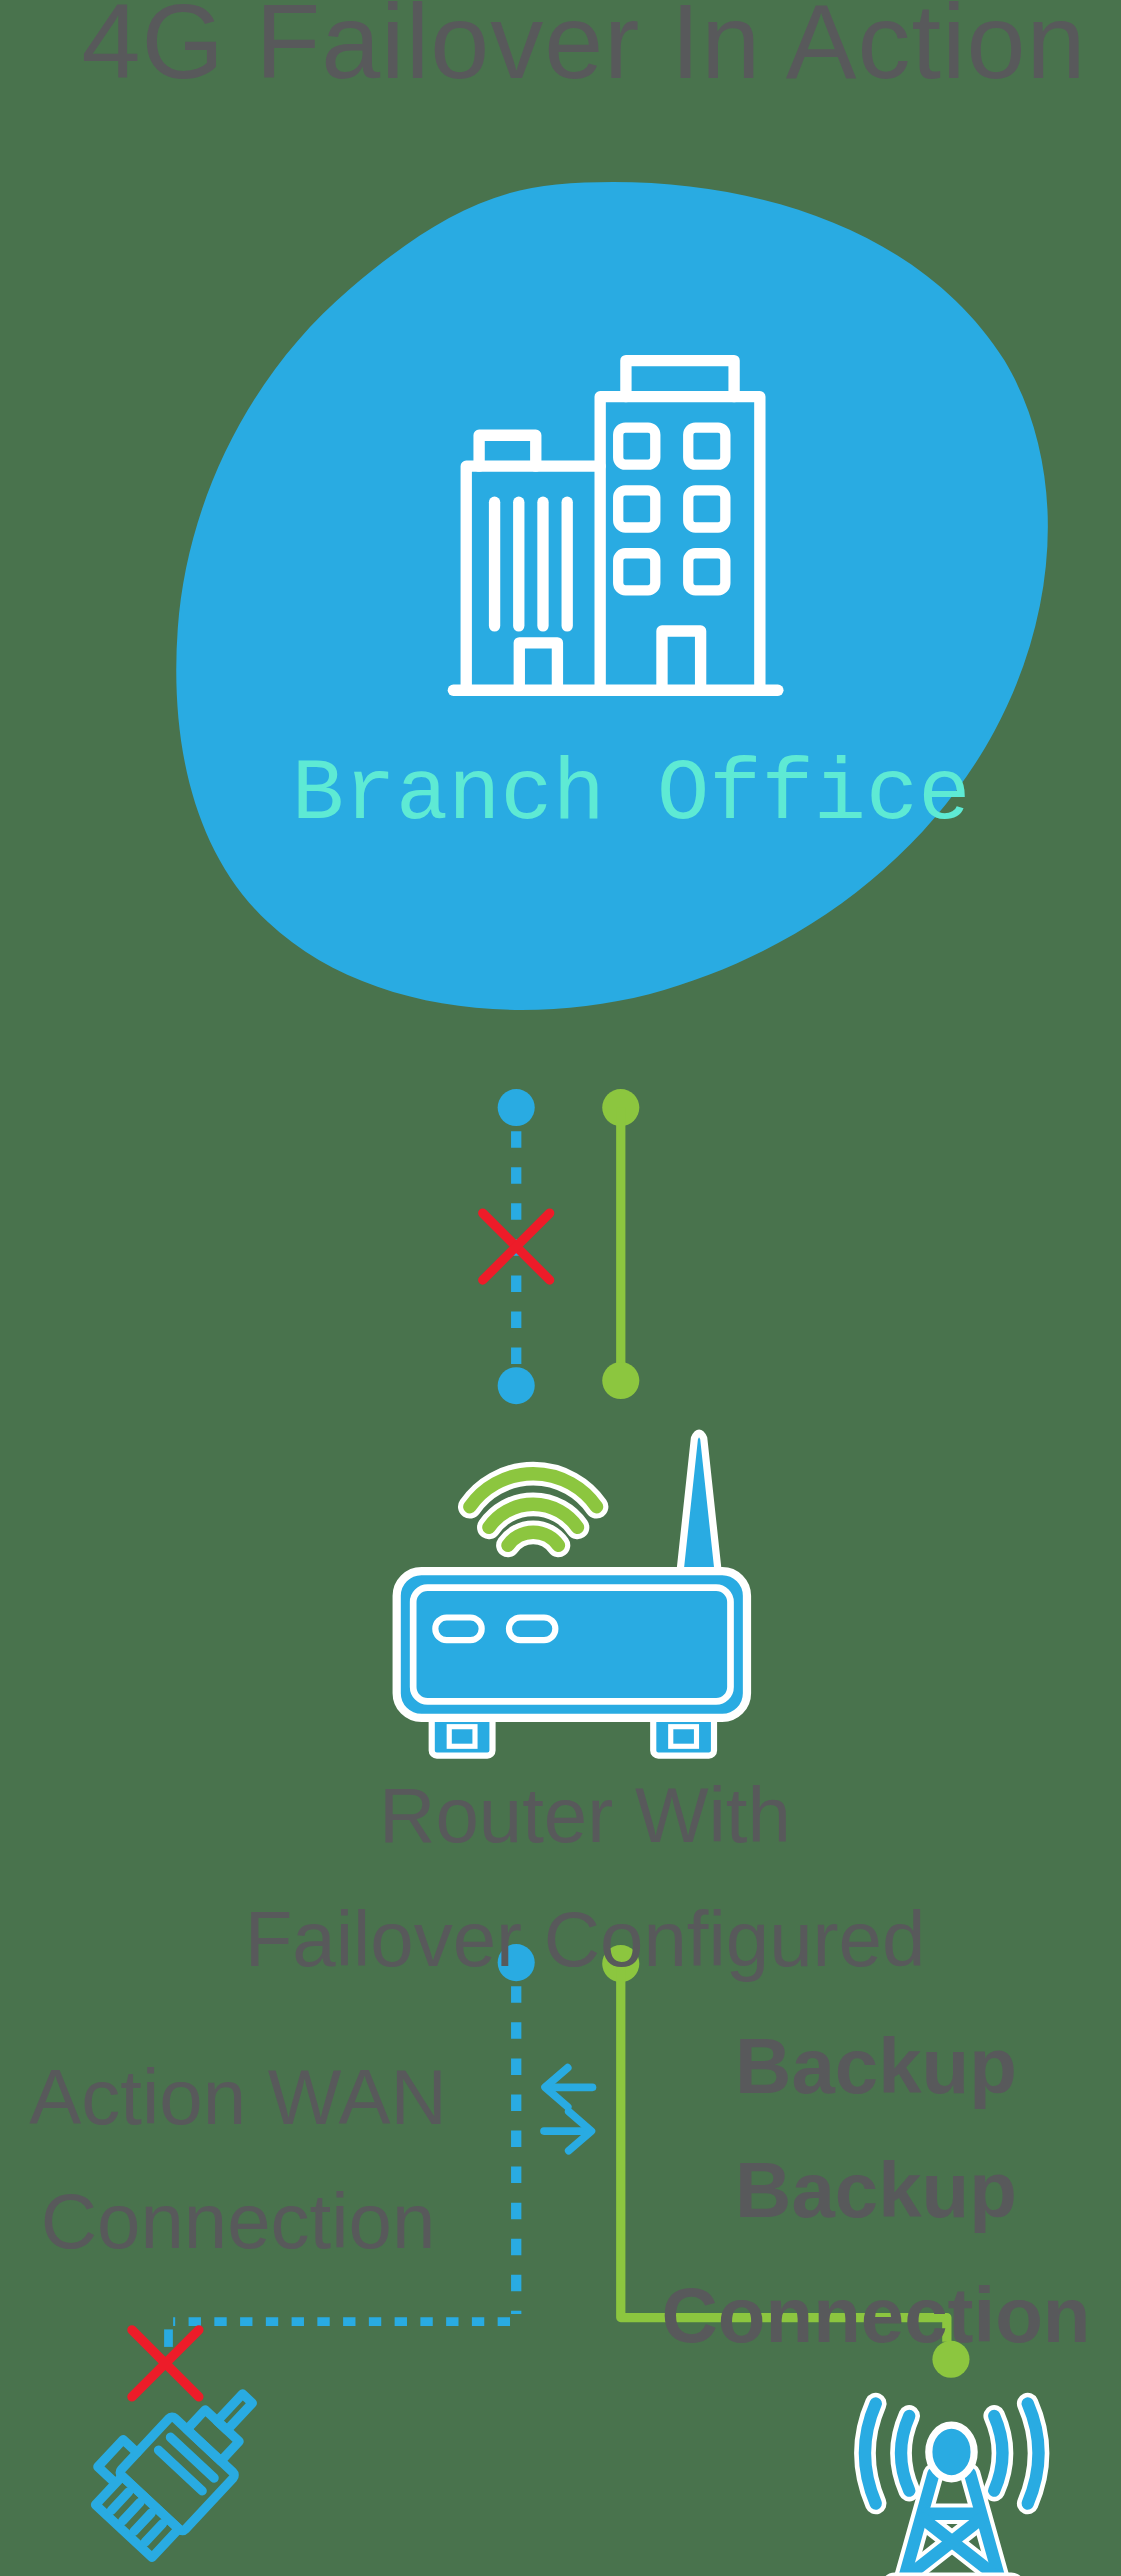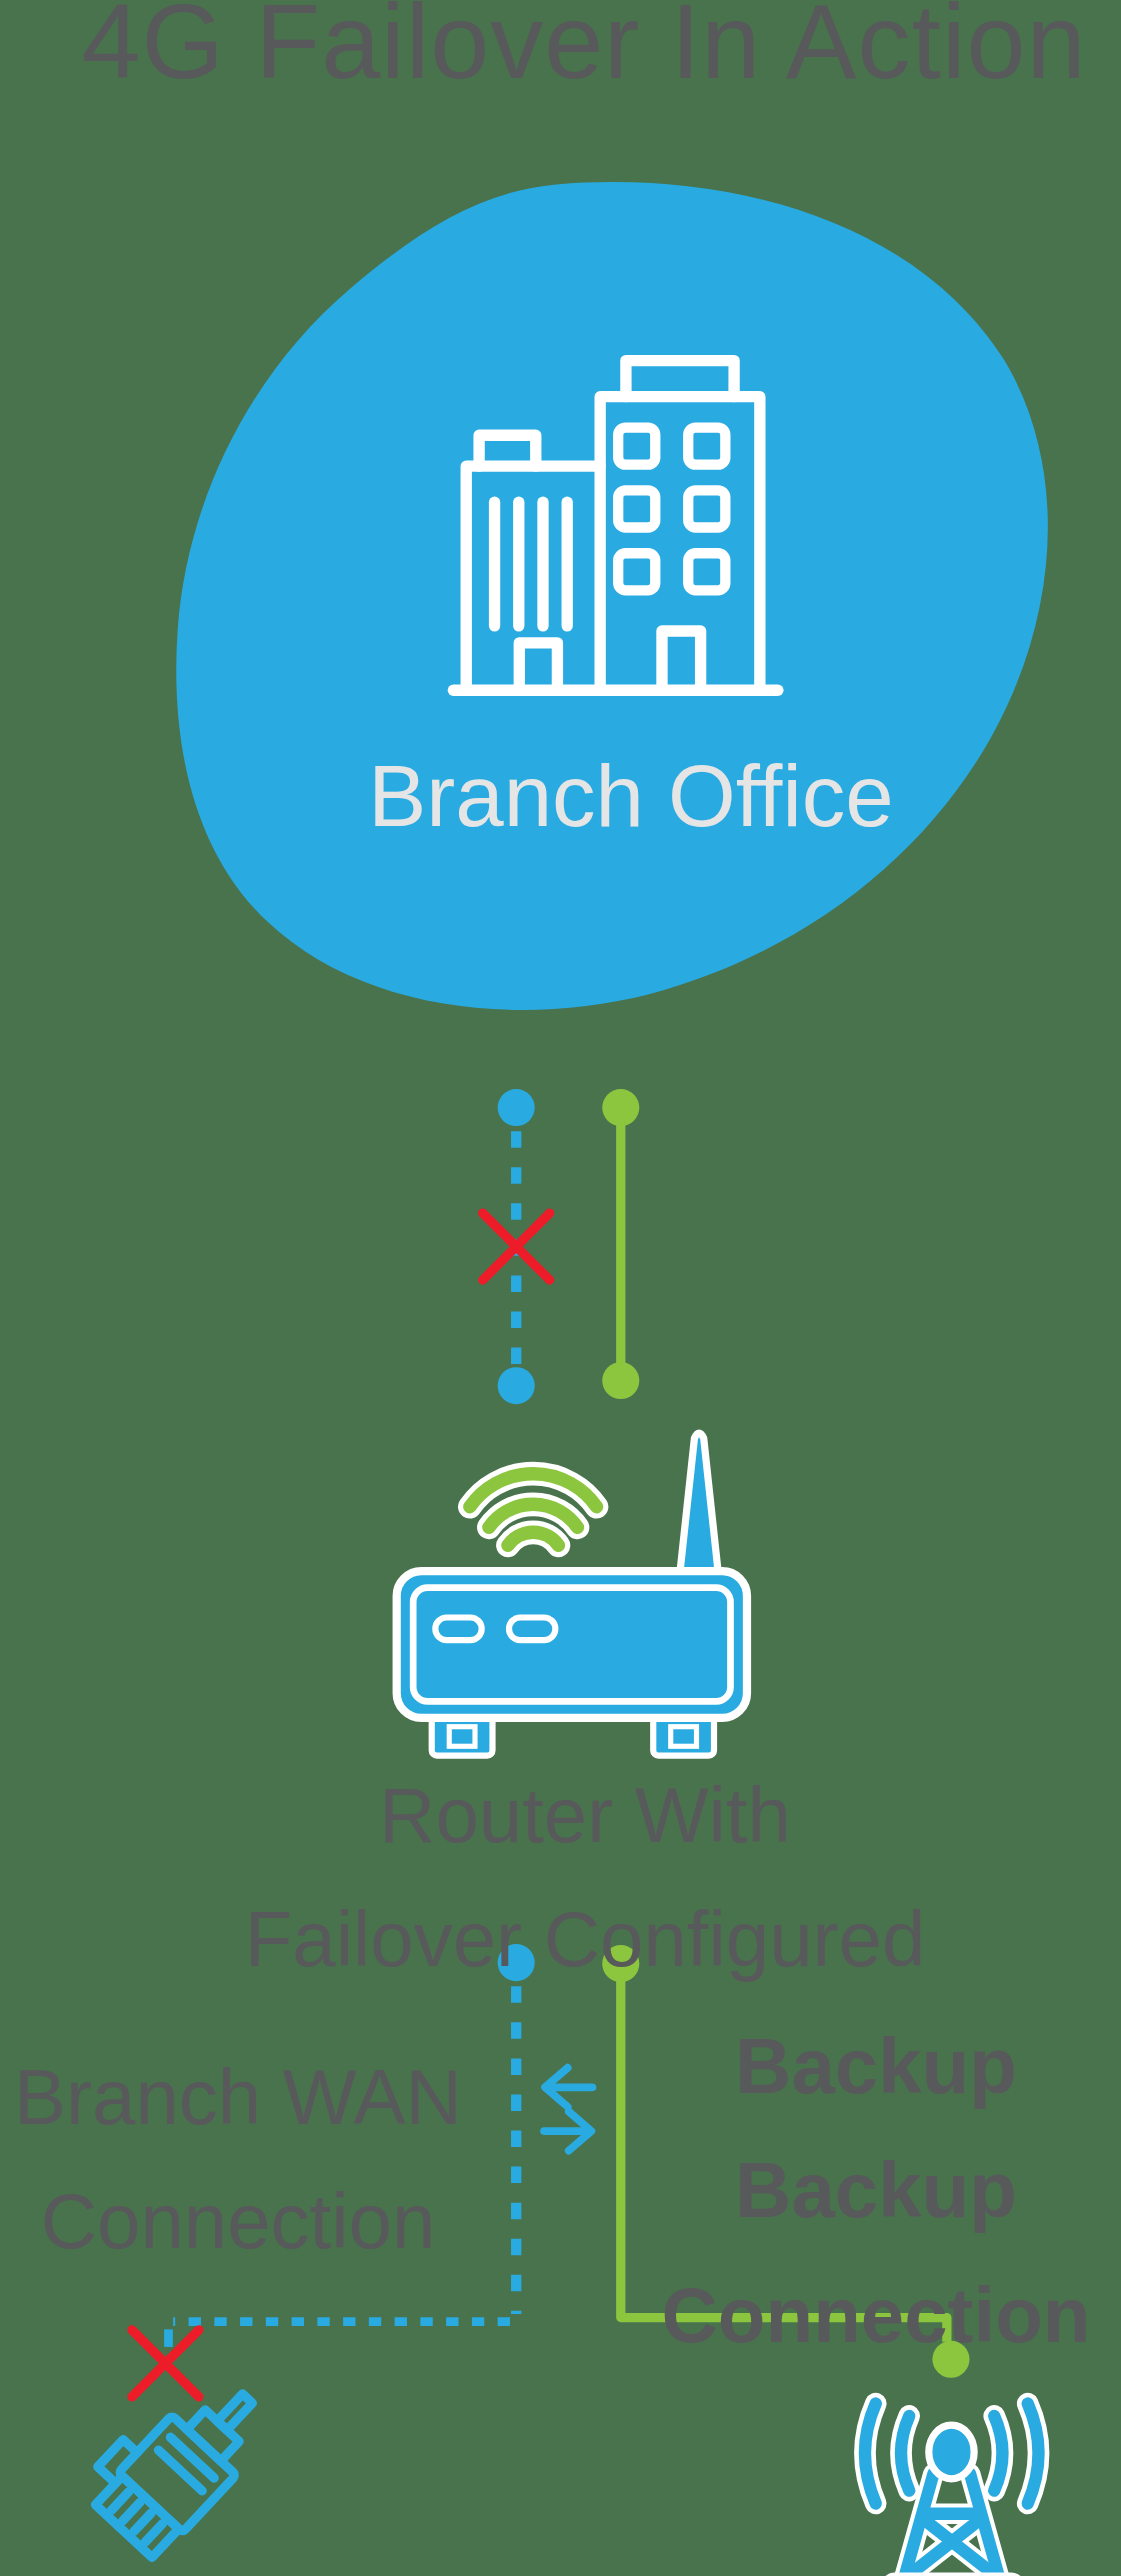--- a/index.html
+++ b/index.html
@@ -3,21 +3,21 @@
 <meta charset="utf-8">
 <style>
   html,body{margin:0;padding:0;background:#49734d;}
   #canvas{position:relative;width:1121px;height:3236px;overflow:hidden;
           background:#49734d;font-family:"Liberation Sans",sans-serif;}
   #art{position:absolute;left:0;top:0;width:1121px;height:3236px;}
   .txt{position:absolute;transform:translateX(-50%);text-align:center;
        color:#58595b;white-space:nowrap;line-height:1.185;font-weight:300;z-index:5;}
   .ln{display:block;margin-top:32px;}
   .title{font-size:106px;letter-spacing:1px;}
-  .branch{font-size:87px;color:#e5e5e5;}
+  .branch{font-size:87px;color:#5eead4;font-family:Liberation Mono, monospace;}
   .lbl{font-size:78px;}
 </style>
 </head>
 <body>
 
 <div id="canvas">
 
   <svg id="art" viewBox="0 0 2176 6282" xmlns="http://www.w3.org/2000/svg">
 
     <path fill="#29ABE2" d="M1080 358
@@ -183,21 +183,21 @@
   <div class="txt title" style="left:584px;top:-20.6px;">4G Failover In Action</div>
 
   <div class="txt branch" style="left:631px;top:744px;">Branch Office</div>
 
   <div class="txt lbl" style="left:585px;top:1737px;">
     <span class="ln">Router With</span>
     <span class="ln">Failover Configured</span>
   </div>
 
   <div class="txt lbl" style="left:238px;top:2019px;">
-    <span class="ln">Branch WAN</span>
+    <span class="ln">Action WAN</span>
     <span class="ln">Connection</span>
   </div>
 
   <div class="txt lbl" style="left:876px;top:1988px;font-weight:bold;">
     <span class="ln">Backup</span>
     <span class="ln">Backup</span>
     <span class="ln">Connection</span>
   </div>
 
 </div>

